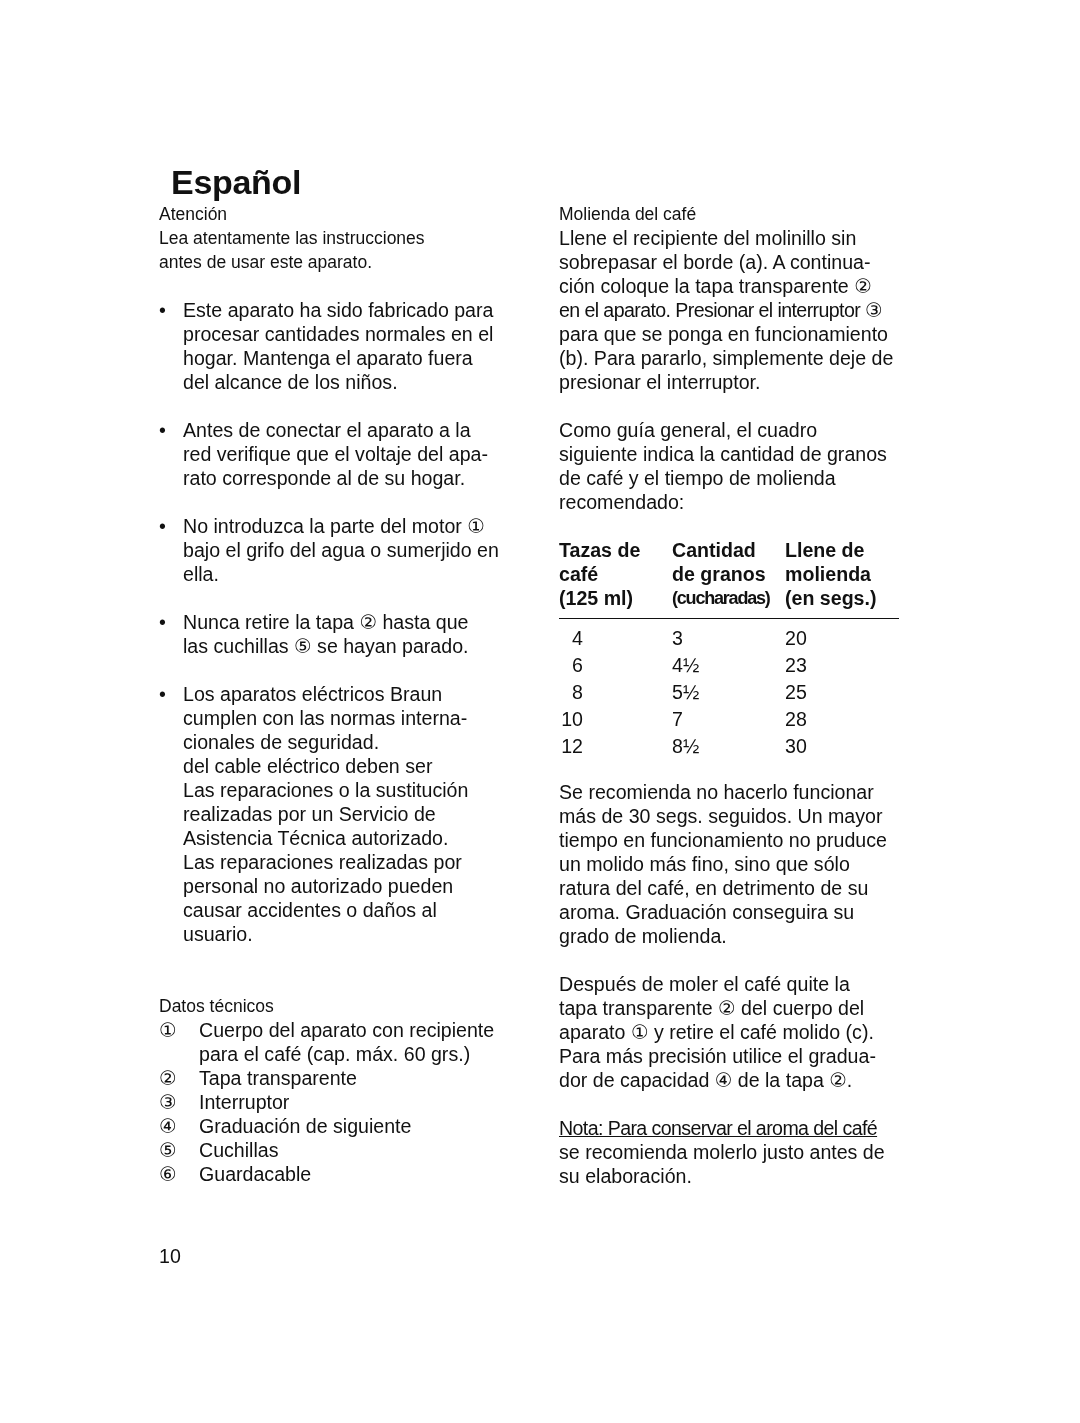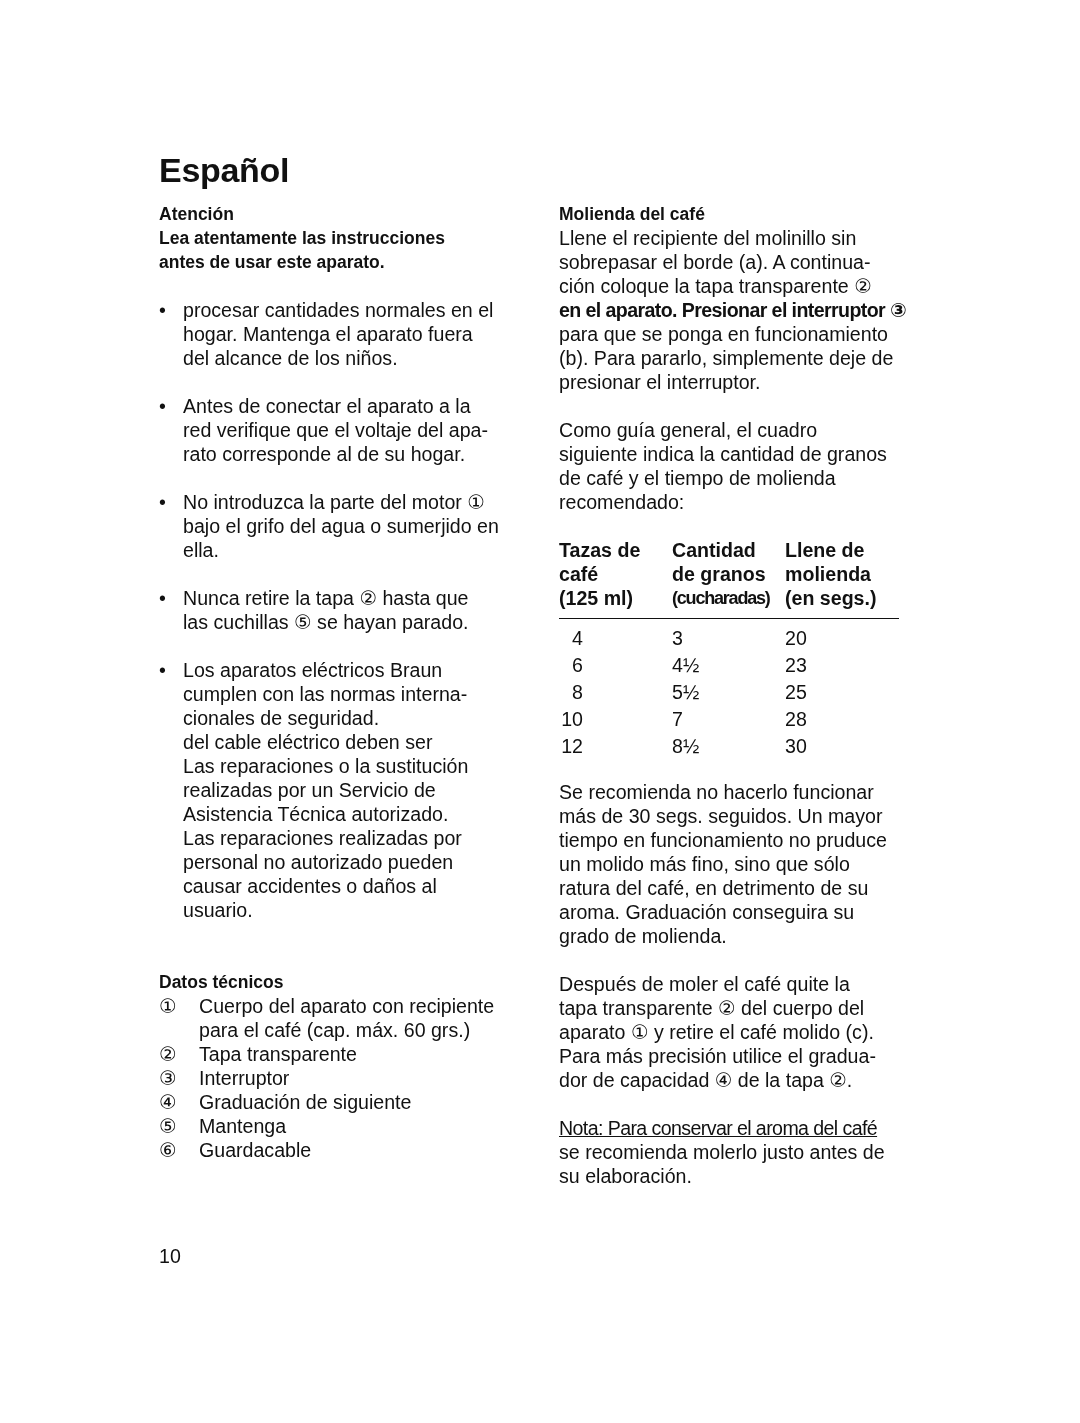--- a/index.html
+++ b/index.html
@@ -8,21 +8,21 @@
       color: #111111;
       font-family: "Liberation Sans", "DejaVu Sans", sans-serif;
     }
     .page-title {
       position: absolute; left: 159px; top: 146px;
       font-size: 34px; font-weight: bold; letter-spacing: -0.3px; line-height: 48px;
     }
     .col { position: absolute; top: 202px; font-size: 19.6px; line-height: 24px; }
     .col-left { left: 159px; width: 370px; }
     .col-right { left: 559px; width: 370px; }
-    .h-bold { font-weight: bold; font-size: 17.5px; line-height: 24px; }
+    .h-bold { font-weight: normal; font-size: 17.5px; line-height: 24px; }
     .para { margin: 0; }
     .gap { height: 24px; }
     .bullet-item { position: relative; padding-left: 24px; }
     .bullet-item .dot { position: absolute; left: 0; top: 0; width: 18px; }
     .bullet-list .bullet-item + .bullet-item { margin-top: 24px; }
     .line { display: block; white-space: nowrap; }
     .parts-list .part { position: relative; padding-left: 40px; }
     .parts-list .num { position: absolute; left: 0; top: 0; }
     .grind-table { border-collapse: collapse; font-size: 19.6px; width: 340px; }
     .grind-table th { font-weight: bold; text-align: left; vertical-align: top; padding: 0; line-height: 24px; }
@@ -30,32 +30,33 @@
     .grind-table td { padding: 0; line-height: 27px; }
     .grind-table tbody tr:first-child td { padding-top: 6px; }
     .c1 { width: 113px; } .c2 { width: 113px; }
     .c1 .cell-r { display: inline-block; width: 24px; text-align: right; }
     .narrow { letter-spacing: -1.2px; font-size: 18px; }
     .page-number { position: absolute; left: 159px; top: 1244px; font-size: 19.6px; line-height: 24px; }
   </style>
 </head>
 <body>
 
-<h1 class="page-title" style="margin:0;">Español</h1>
+<h1 class="page-title" style="margin:12px;">Español</h1>
 
 <div class="col col-left">
   <div class="h-bold">Atención</div>
   <div class="h-bold">
     <span class="line">Lea atentamente las instrucciones</span>
     <span class="line">antes de usar este aparato.</span>
   </div>
   <div class="gap"></div>
   <div class="bullet-list">
     <div class="bullet-item">
       <span class="dot">•</span>
+      <span class="line">Este aparato ha sido fabricado para</span>
       <span class="line">procesar cantidades normales en el</span>
       <span class="line">hogar. Mantenga el aparato fuera</span>
       <span class="line">del alcance de los niños.</span>
     </div>
     <div class="bullet-item">
       <span class="dot">•</span>
       <span class="line">Antes de conectar el aparato a la</span>
       <span class="line">red verifique que el voltaje del apa-</span>
       <span class="line">rato corresponde al de su hogar.</span>
     </div>
@@ -101,36 +102,36 @@
     <div class="part">
       <span class="num">③</span>
       <span class="line">Interruptor</span>
     </div>
     <div class="part">
       <span class="num">④</span>
       <span class="line">Graduación de siguiente</span>
     </div>
     <div class="part">
       <span class="num">⑤</span>
-      <span class="line">Mantenga</span>
+      <span class="line">Cuchillas</span>
     </div>
     <div class="part">
       <span class="num">⑥</span>
       <span class="line">Guardacable</span>
     </div>
   </div>
 </div>
 
 <div class="col col-right">
   <div class="h-bold">Molienda del café</div>
   <div class="para">
     <span class="line">Llene el recipiente del molinillo sin</span>
     <span class="line">sobrepasar el borde (a). A continua-</span>
     <span class="line">ción coloque la tapa transparente ②</span>
-    <span class="line" style="letter-spacing:-0.6px;font-weight:bold;">en el aparato. Presionar el interruptor ③</span>
+    <span class="line" style="letter-spacing:-0.6px;">en el aparato. Presionar el interruptor ③</span>
     <span class="line">para que se ponga en funcionamiento</span>
     <span class="line">(b). Para pararlo, simplemente deje de</span>
     <span class="line">presionar el interruptor.</span>
   </div>
   <div class="gap"></div>
   <div class="para">
     <span class="line">Como guía general, el cuadro</span>
     <span class="line">siguiente indica la cantidad de granos</span>
     <span class="line">de café y el tiempo de molienda</span>
     <span class="line">recomendado:</span>

